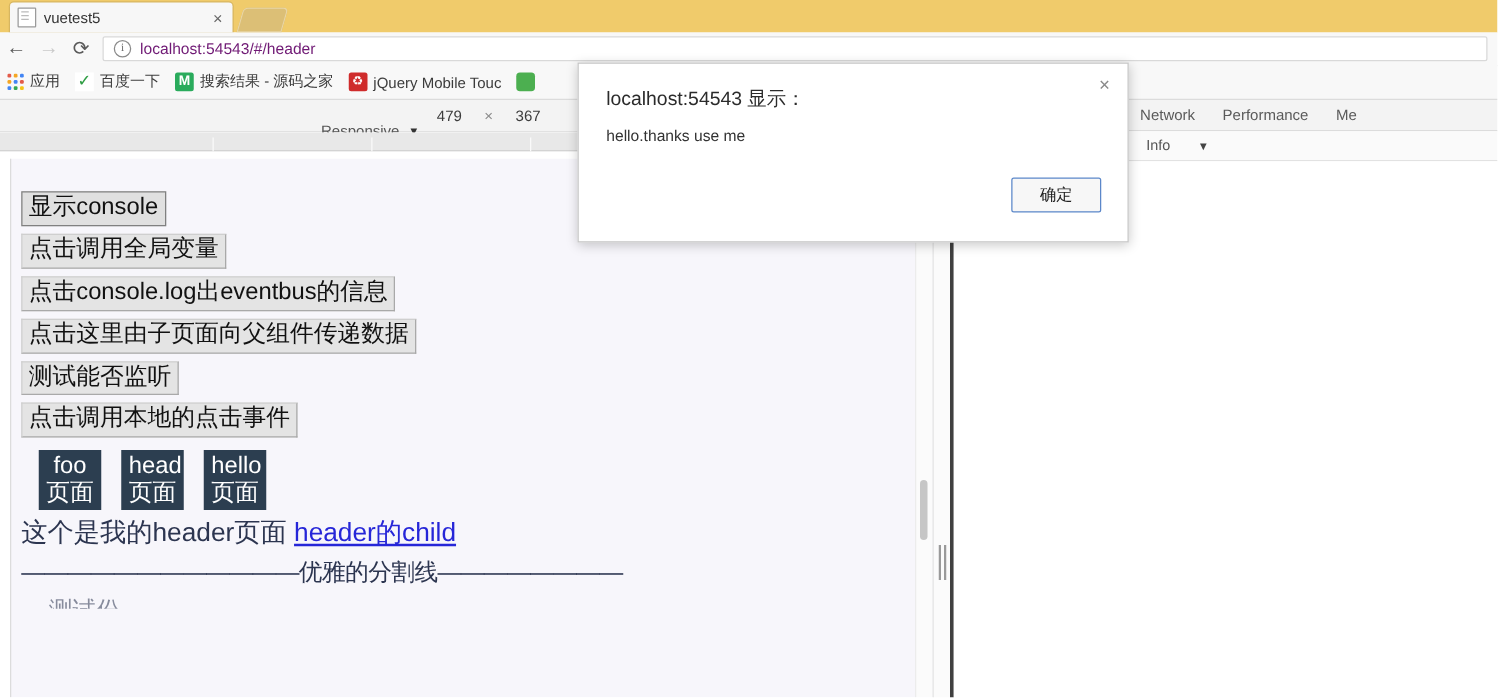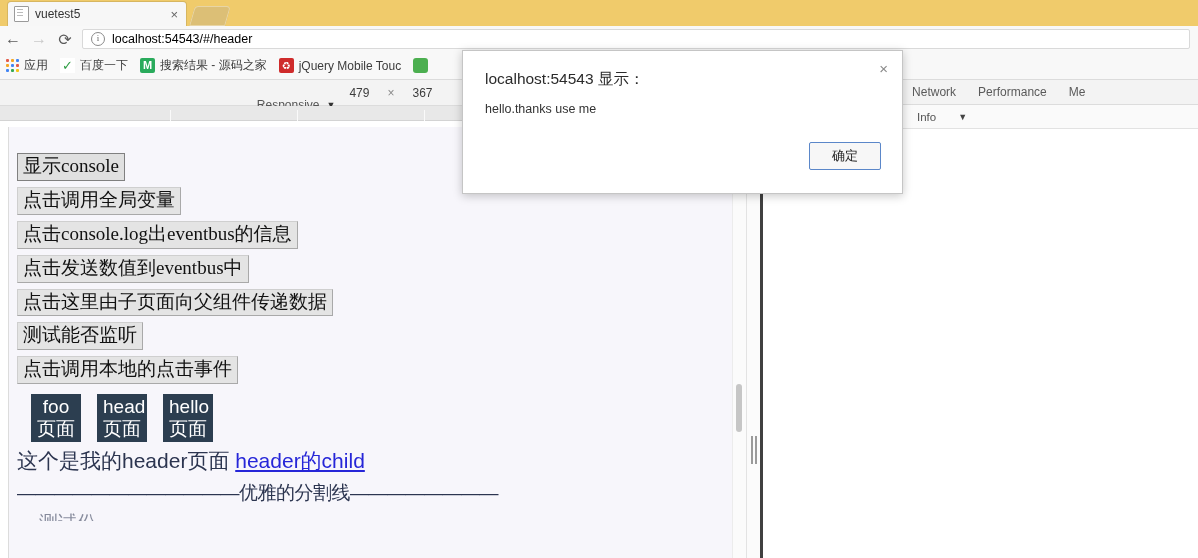--- a/index.html
+++ b/index.html
@@ -57,21 +57,21 @@
   #omnibox{
     flex:1 1 auto;height:20px;margin:0 8px 0 4px;
     background:#fff;border:1px solid #d9d9d9;border-radius:2px;
     display:flex;align-items:center;padding:0 8px;box-sizing:border-box;
   }
   #omnibox .infoicon{
     width:12px;height:12px;border:1px solid #8a8a8a;border-radius:50%;
     color:#6a6a6a;font-size:9px;line-height:11px;text-align:center;
     margin-right:7px;flex:0 0 auto;font-family:"Liberation Serif",serif;
   }
-  #urltext{font-size:12.5px;color:#000000;white-space:nowrap;}
+  #urltext{font-size:12.5px;color:#701a75;white-space:nowrap;}
 
   
   #bookmarks{
     position:absolute;left:0;top:52px;width:1198px;height:28px;
     background:#f8f8f8;border-bottom:1px solid #dcdcdc;
     display:flex;align-items:center;padding-left:6px;box-sizing:border-box;
     overflow:hidden;white-space:nowrap;
   }
   .bmk{display:flex;align-items:center;margin-right:12px;cursor:pointer;flex:0 0 auto;}
   .bmk .bmklabel{font-size:12px;color:#3c3c3c;}
@@ -149,21 +149,21 @@
     position:absolute;left:8px;top:21px;width:737px;height:431px;
     background:#f7f6fb;border-left:1px solid #dcdcdc;overflow:hidden;
     font-size:19px;color:#2c3550;line-height:1.28;
   }
   #page .inner{padding:26px 0 0 8px;}
   .vbtn{
     display:inline-block;background:#e4e4e4;
     border:1px solid #a9a9a9;border-top-color:#cfcfcf;border-left-color:#cfcfcf;
     color:#111;font-size:19px;line-height:1.1;padding:2px 5px 3px 5px;
     margin:0 0 6px 0;cursor:pointer;white-space:nowrap;
-    font-family:Liberation Serif, serif;
+    font-family:Liberation Sans, sans-serif;
   }
   .vbtn.strong{border-color:#808080;background:#e0e0e0;}
   .brow{display:block;}
   .vtext{
     display:block;color:#2c3550;font-size:21px;margin:4px 0 6px 0;white-space:nowrap;
   }
   #navboxes{display:flex;margin:4px 0 6px 0;}
   .navbox{
     background:#2c3e50;color:#ffffff;font-size:19px;line-height:1.12;
     padding:2px 6px 3px 6px;margin-right:2px;text-align:center;cursor:pointer;
@@ -293,21 +293,20 @@
     <span class="tick" style="left:170px"></span>
     <span class="tick" style="left:297px"></span>
     <span class="tick" style="left:424px"></span>
   </div>
 
   <div id="page">
     <div class="inner">
       <div class="brow"><button class="vbtn strong">显示console</button></div>
       <div class="brow"><button class="vbtn">点击调用全局变量</button></div>
       <div class="brow"><button class="vbtn">点击console.log出eventbus的信息</button></div>
-      <div class="brow"><button class="vbtn">点击发送数值到eventbus中</button></div>
       <div class="brow"><button class="vbtn">点击这里由子页面向父组件传递数据</button></div>
 
 
       <div class="brow"><button class="vbtn">测试能否监听</button></div>
       <div class="brow"><button class="vbtn">点击调用本地的点击事件</button></div>
 
       <div id="navboxes">
         <div class="navbox">
           <span>foo</span>
           <span>页面</span>

